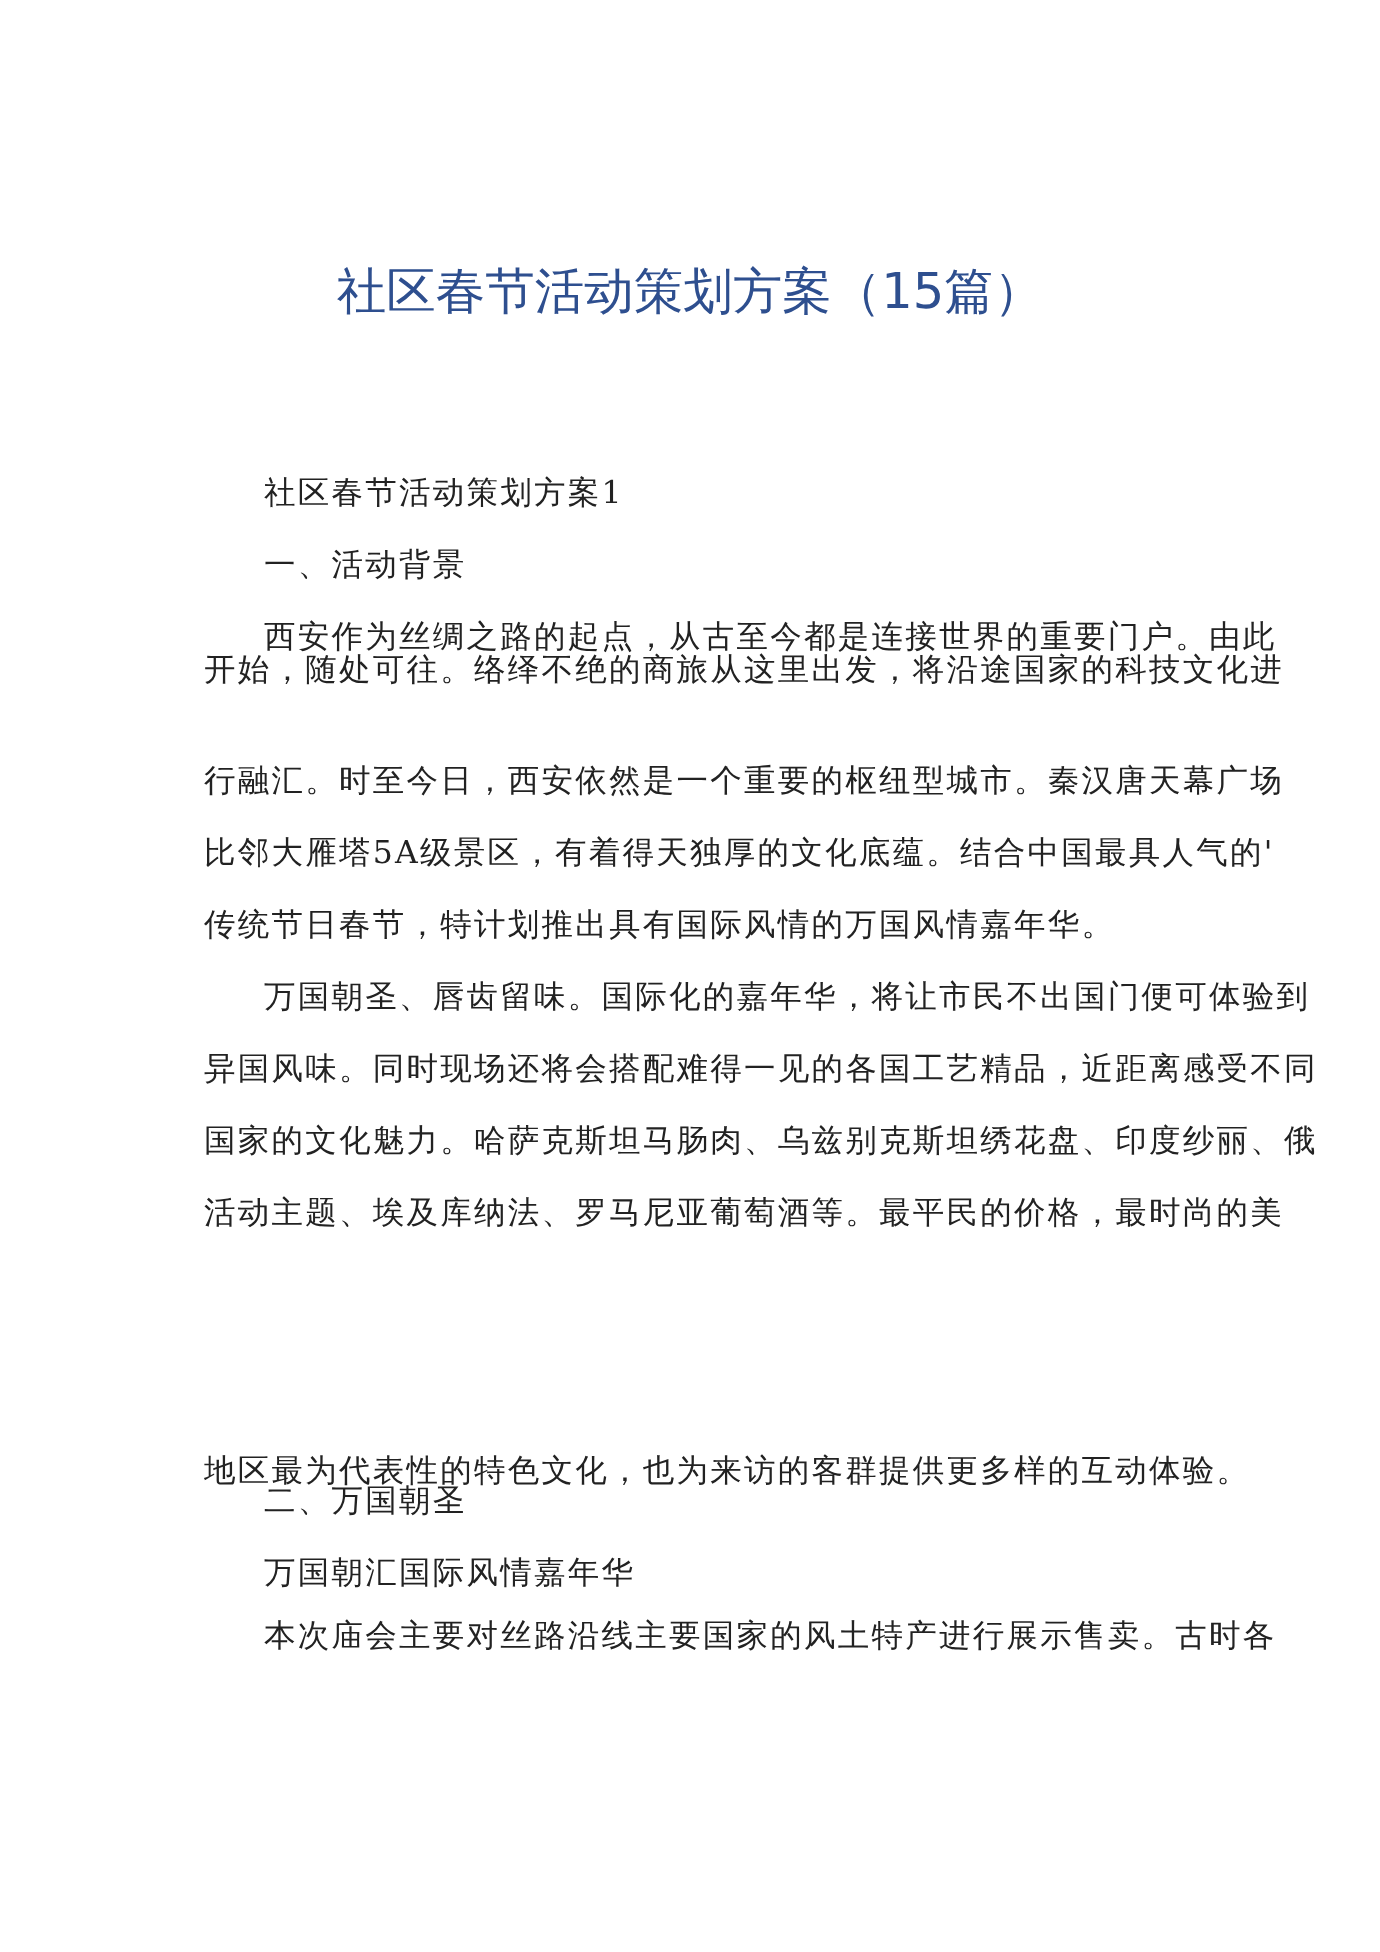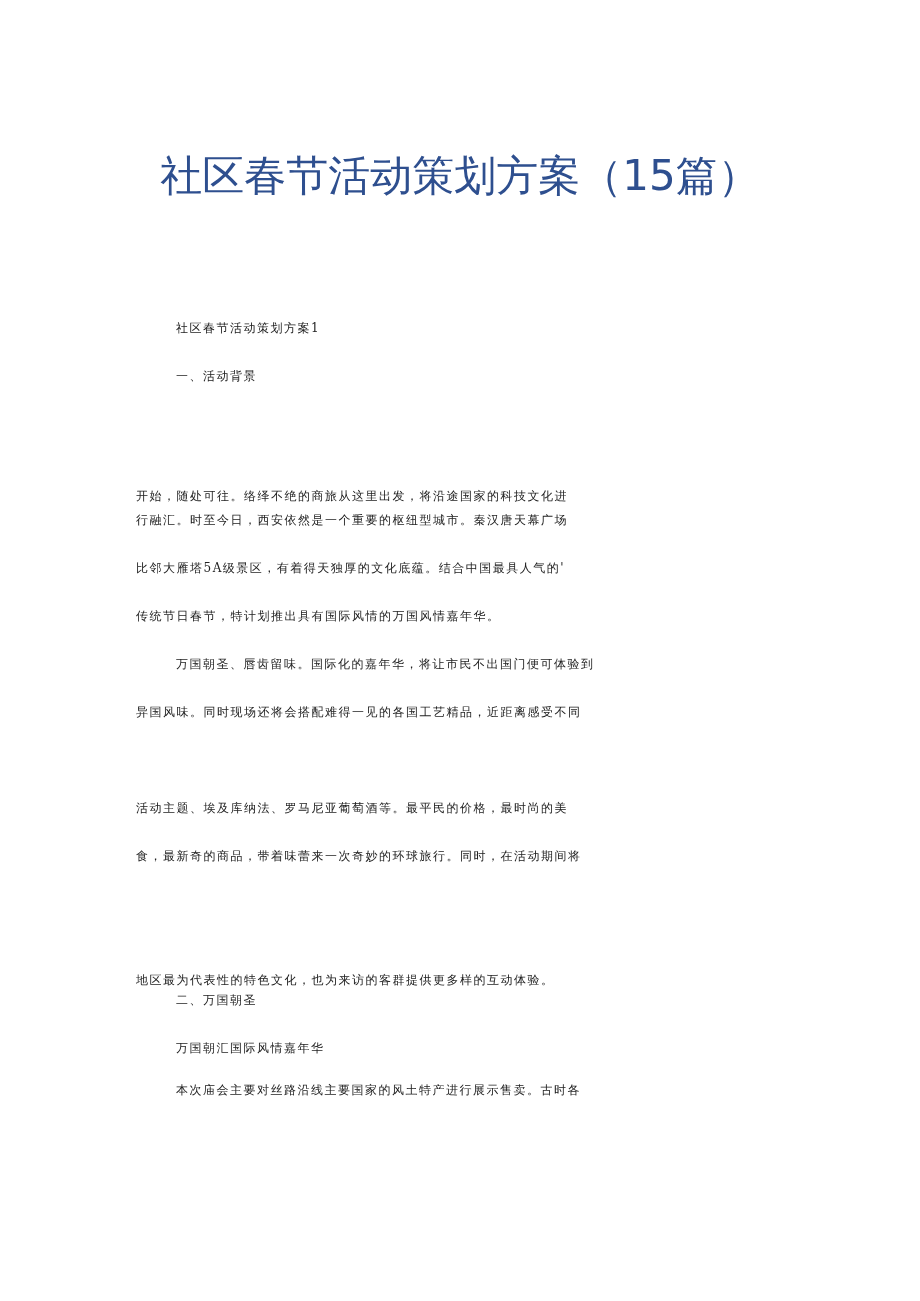--- a/index.html
+++ b/index.html
@@ -18,54 +18,55 @@
     .page {
       position: absolute;
       left: 0; top: 0;
       width: 920px;
       height: 1301px;
       background: #ffffff;
     }
     .doc-title {
       position: absolute;
       left: 0;
-      top: 152px;
+      top: 170px;
       width: 920px;
       text-align: center;
-      font-size: 42px;
+      font-size: 33px;
       line-height: 48px;
       color: #2e4f8f;
       letter-spacing: 0px;
       white-space: nowrap;
     }
     .line {
       position: absolute;
       left: 136px;
       white-space: nowrap;
-      font-size: 12px;
+      font-size: 21px;
       line-height: 30px;
       color: #222222;
       letter-spacing: 1.5px;
       font-family: "DejaVu Serif", "Liberation Serif", serif;
     }
     .indent { left: 176px; }
   </style>
 </head>
 <body>
 
 <div class="page">
   <div class="doc-title">社区春节活动策划方案（15篇）</div>
 
   <div class="line indent" style="top:313px">社区春节活动策划方案1</div>
   <div class="line indent" style="top:361px">一、活动背景</div>
-  <div class="line" style="top:481px">开始，随处可往。络绎不绝的商旅从这里出发，将沿途国家的科技文化进</div>
+  <div class="line indent" style="top:409px">西安作为丝绸之路的起点，从古至今都是连接世界的重要门户。由此</div>
+  <div class="line" style="top:431px">开始，随处可往。络绎不绝的商旅从这里出发，将沿途国家的科技文化进</div>
   <div class="line" style="top:505px">行融汇。时至今日，西安依然是一个重要的枢纽型城市。秦汉唐天幕广场</div>
   <div class="line" style="top:553px">比邻大雁塔5A级景区，有着得天独厚的文化底蕴。结合中国最具人气的'</div>
   <div class="line" style="top:601px">传统节日春节，特计划推出具有国际风情的万国风情嘉年华。</div>
   <div class="line indent" style="top:649px">万国朝圣、唇齿留味。国际化的嘉年华，将让市民不出国门便可体验到</div>
   <div class="line" style="top:697px">异国风味。同时现场还将会搭配难得一见的各国工艺精品，近距离感受不同</div>
+  <div class="line" style="top:745px">国家的文化魅力。哈萨克斯坦马肠肉、乌兹别克斯坦绣花盘、印度纱丽、俄</div>
   <div class="line" style="top:793px">活动主题、埃及库纳法、罗马尼亚葡萄酒等。最平民的价格，最时尚的美</div>
-  <div class="line" style="top:841px">食，最新奇的商品，带着味蕾来一次奇妙的环球旅行。同时，在活动期间将</div>
   <div class="line" style="top:965px">地区最为代表性的特色文化，也为来访的客群提供更多样的互动体验。</div>
   <div class="line indent" style="top:985px">二、万国朝圣</div>
   <div class="line indent" style="top:1033px">万国朝汇国际风情嘉年华</div>
   <div class="line indent" style="top:1075px">本次庙会主要对丝路沿线主要国家的风土特产进行展示售卖。古时各</div>
 </div>
 
 </body></html>

